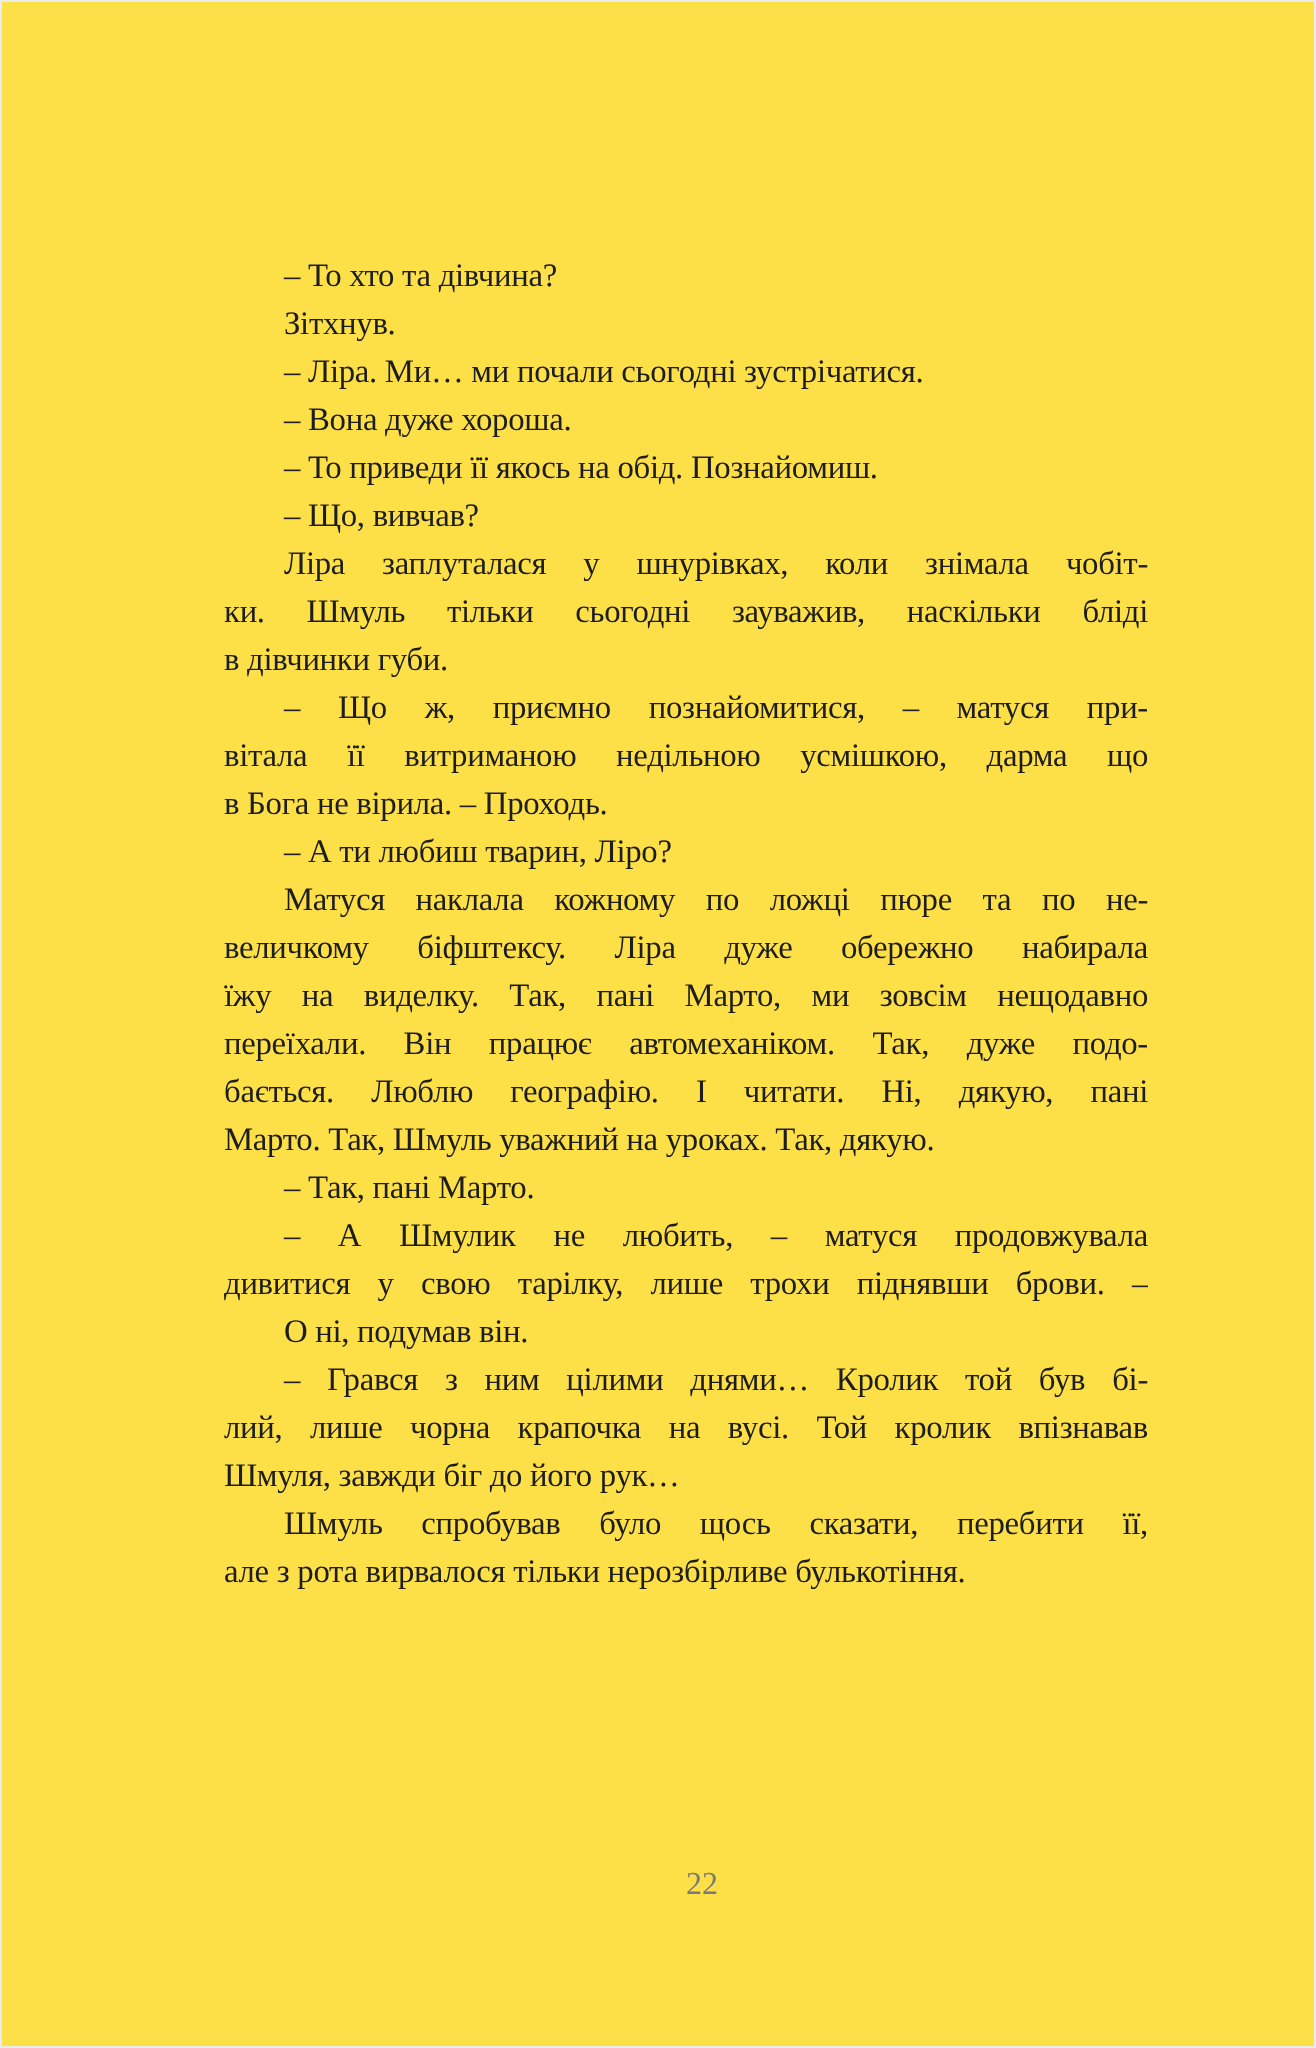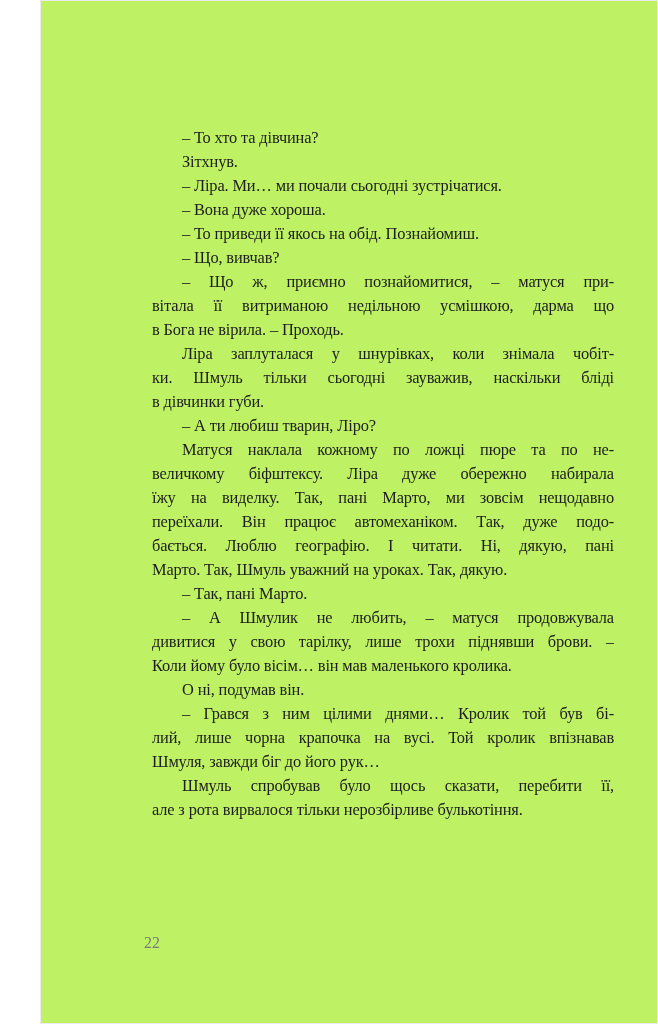--- a/index.html
+++ b/index.html
@@ -11,23 +11,22 @@
     width: 658px;
     height: 1024px;
     position: relative;
     font-family: "Liberation Serif", "DejaVu Serif", serif;
     color: #1d1d1d;
     overflow: hidden;
   }
   .page {
     position: absolute;
     inset: 0;
-    background: #bef264;
+    background: #fde047;
     box-shadow: inset 0 0 0 1px #ebebeb;
-    margin-left: 40px;
   }
   .text-block {
     position: absolute;
     left: 112px;
     top: 126px;
     width: 462px;
   }
   .line {
     font-size: 16.4px;
     line-height: 24px;
@@ -39,22 +38,23 @@
   .line.just {
     text-align: justify;
     text-align-last: justify;
   }
   .line.indent {
     text-indent: 30px;
   }
   .folio {
     position: absolute;
     top: 932px;
-    left: 104px;
+    left: 120px;
     width: 462px;
+    text-align: center;
     font-size: 16px;
     line-height: 22px;
     color: #7a7a7a;
   }
 </style>
 </head>
 <body>
 
 <div class="page">
   <div class="text-block">
@@ -70,47 +70,46 @@
       <div>
         <div class="line indent">– Вона дуже хороша.</div>
       </div>
       <div>
         <div class="line indent">– То приведи її якось на обід. Познайомиш.</div>
       </div>
       <div>
         <div class="line indent">– Що, вивчав?</div>
       </div>
       <div>
+        <div class="line indent just">Ліра заплуталася у шнурівках, коли знімала чобіт-</div>
+        <div class="line just">ки. Шмуль тільки сьогодні зауважив, наскільки бліді</div>
+        <div class="line">в дівчинки губи.</div>
+      </div>
+      <div>
         <div class="line indent just">– Що ж, приємно познайомитися, – матуся при-</div>
         <div class="line just">вітала її витриманою недільною усмішкою, дарма що</div>
         <div class="line">в Бога не вірила. – Проходь.</div>
-      </div>
-      <div>
-        <div class="line indent just">Ліра заплуталася у шнурівках, коли знімала чобіт-</div>
-        <div class="line just">ки. Шмуль тільки сьогодні зауважив, наскільки бліді</div>
-        <div class="line">в дівчинки губи.</div>
       </div>
       <div>
         <div class="line indent">– А ти любиш тварин, Ліро?</div>
       </div>
       <div>
         <div class="line indent just">Матуся наклала кожному по ложці пюре та по не-</div>
         <div class="line just">величкому біфштексу. Ліра дуже обережно набирала</div>
         <div class="line just">їжу на виделку. Так, пані Марто, ми зовсім нещодавно</div>
         <div class="line just">переїхали. Він працює автомеханіком. Так, дуже подо-</div>
         <div class="line just">бається. Люблю географію. І читати. Ні, дякую, пані</div>
         <div class="line">Марто. Так, Шмуль уважний на уроках. Так, дякую.</div>
       </div>
       <div>
         <div class="line indent">– Так, пані Марто.</div>
       </div>
       <div>
         <div class="line indent just">– А Шмулик не любить, – матуся продовжувала</div>
         <div class="line just">дивитися у свою тарілку, лише трохи піднявши брови. –</div>
-        <div class="line">Коли йому було вісім… він мав маленького кролика.</div>
       </div>
       <div>
         <div class="line indent">О ні, подумав він.</div>
       </div>
       <div>
         <div class="line indent just">– Грався з ним цілими днями… Кролик той був бі-</div>
         <div class="line just">лий, лише чорна крапочка на вусі. Той кролик впізнавав</div>
         <div class="line">Шмуля, завжди біг до його рук…</div>
       </div>
       <div>

